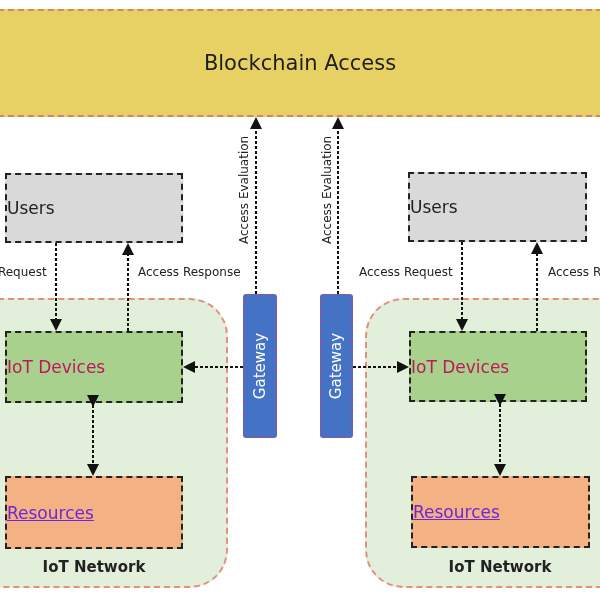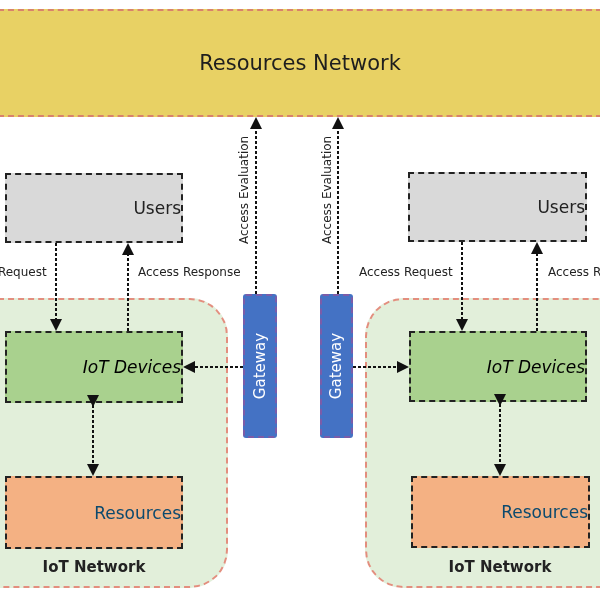--- a/index.html
+++ b/index.html
@@ -7,39 +7,39 @@
          font-family: "DejaVu Sans", sans-serif; }
   .abs { position: absolute; box-sizing: border-box; }
   .blockchain { left: -2px; top: 9px; width: 604px; height: 108px;
     background: #E8D164; border-top: 2px dashed #D9826B; border-bottom: 2px dashed #D9826B;
     display: flex; align-items: center; justify-content: center; }
   .blockchain span { font-size: 21px; color: #1e1e1e; }
   .iot-net { background: #E2EFDA; border: 2px dashed #E38E7E; border-radius: 38px; }
   .iot-net-left { left: -40px; top: 298px; width: 268px; height: 290px; }
   .iot-net-right { left: 365px; top: 298px; width: 275px; height: 290px; }
   .net-label { font-size: 15px; color: #222; text-align: center; width: 178px; font-weight: bold; }
-  .box { border: 2.5px dashed #222; display: flex; align-items: center; justify-content: flex-end; }
+  .box { border: 2.5px dashed #222; display: flex; align-items: center; justify-content: flex-start; }
   .box span { font-size: 17px; color: #222; }
   .users { background: #D9D9D9; }
   .devices { background: #A9D18E; }
-  .devices span { color: #000000; font-style: italic; }
+  .devices span { color: #be185d; }
   .resources { background: #F4B183; }
-  .resources span { color: #0c4a6e; }
+  .resources span { color: #6d28d9; text-decoration: underline; }
   .gateway { background: #4472C4; border: 2px dashed #7c5ca8; border-radius: 3px;
     display: flex; align-items: center; justify-content: center; }
   .gateway span { transform: rotate(-90deg); white-space: nowrap; color: #ffffff; font-size: 15px; }
   .label { font-size: 12px; color: #222; white-space: nowrap; }
   .vlabel { font-size: 12px; color: #222; white-space: nowrap; transform-origin: left top; transform: rotate(-90deg); }
   svg.arrows { position: absolute; left: 0; top: 0; width: 600px; height: 600px; pointer-events: none; }
 </style>
 </head>
 <body>
 
 <div class="abs blockchain">
-  <span>Resources Network</span>
+  <span>Blockchain Access</span>
 </div>
 
 <div class="abs iot-net iot-net-left"></div>
 <div class="abs iot-net iot-net-right"></div>
 
 <div class="abs box users" style="left:5px;top:173px;width:178px;height:70px;">
   <span>Users</span>
 </div>
 <div class="abs box devices" style="left:5px;top:331px;width:178px;height:72px;">
   <span>IoT Devices</span>

